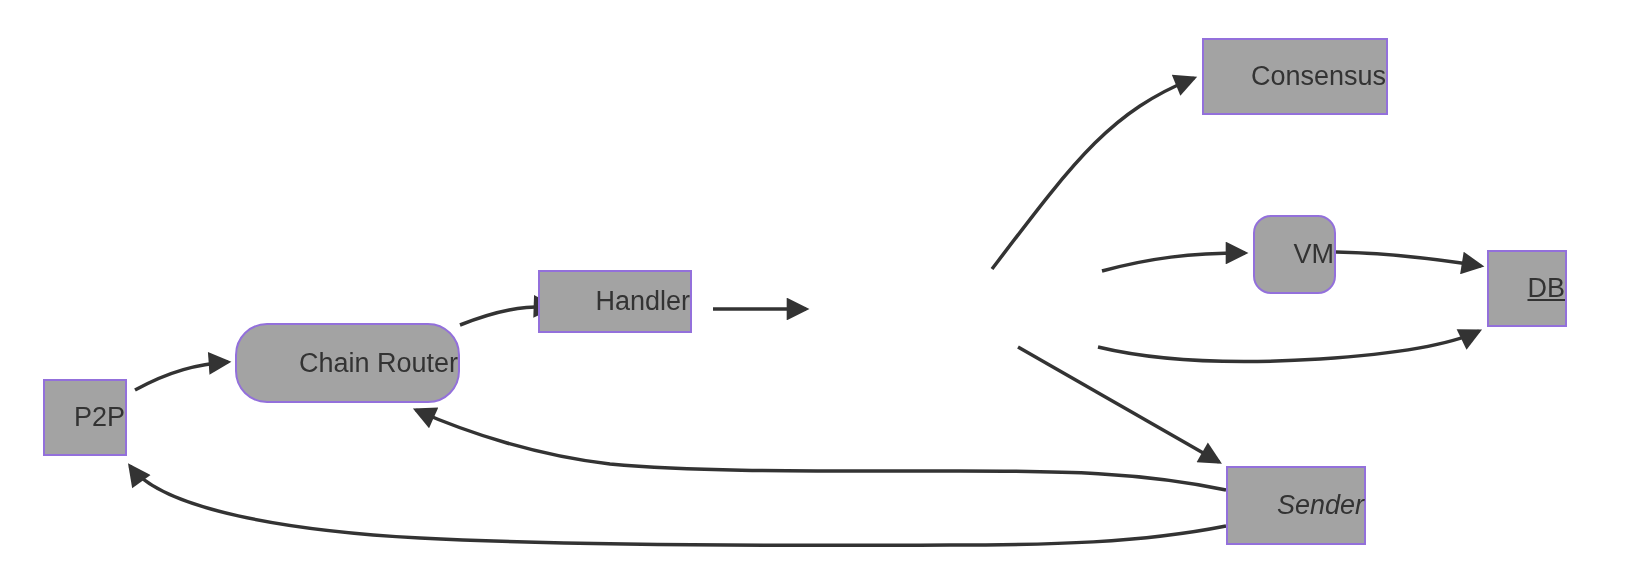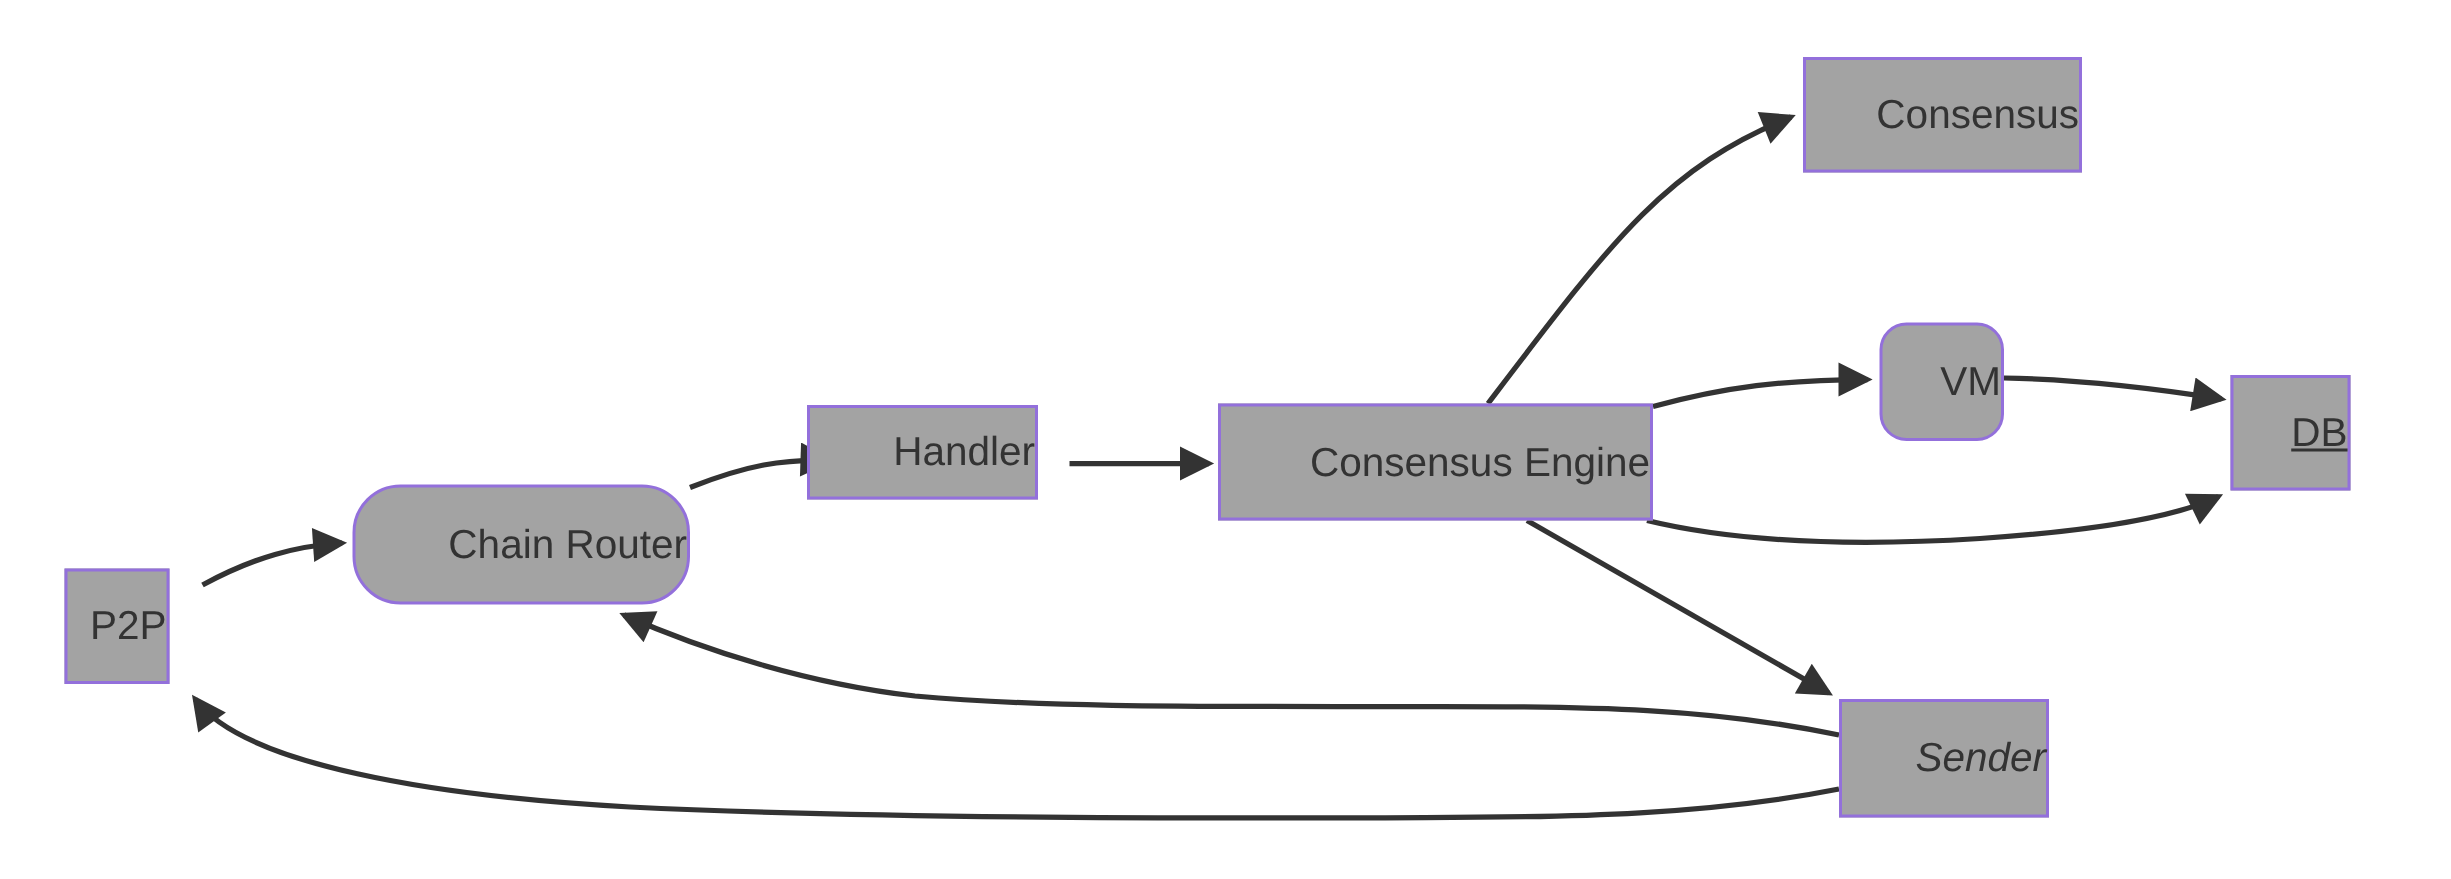--- a/index.html
+++ b/index.html
@@ -35,21 +35,21 @@
     border: 2px solid #9370DB;
     color: #333333;
     display: flex;
     align-items: center;
     justify-content: flex-end;
     font-size: 27px;
     line-height: 1;
     white-space: nowrap;
     text-align: center;
   }
-  .node-p2p              { left: 43px;   top: 379px; width: 70px;  height: 77px; }
+  .node-p2p              { left: 43px;   top: 379px; width: 84px;  height: 77px; }
   .node-chain-router     { left: 235px;  top: 323px; width: 225px; height: 80px; border-radius: 32px; }
   .node-handler          { left: 538px;  top: 270px; width: 154px; height: 63px; }
   .node-consensus-engine { left: 812px;  top: 269px; width: 290px; height: 78px; }
   .node-consensus        { left: 1202px; top: 38px;  width: 186px; height: 77px; }
   .node-vm               { left: 1253px; top: 215px; width: 83px;  height: 79px; border-radius: 18px; }
   .node-db               { left: 1487px; top: 250px; width: 80px;  height: 77px; text-decoration: underline; }
   .node-sender           { left: 1226px; top: 466px; width: 140px; height: 79px; font-style: italic; }
 </style>
 </head>
 <body>
@@ -89,23 +89,20 @@
   </div>
 
   <div class="node node-chain-router">
     <span>Chain Router</span>
   </div>
 
   <div class="node node-handler">
     <span>Handler</span>
   </div>
 
-  <div class="node node-consensus-engine">
-    <span>Consensus Engine</span>
-  </div>
 
   <div class="node node-consensus">
     <span>Consensus</span>
   </div>
 
   <div class="node node-vm">
     <span>VM</span>
   </div>
 
   <div class="node node-db">

